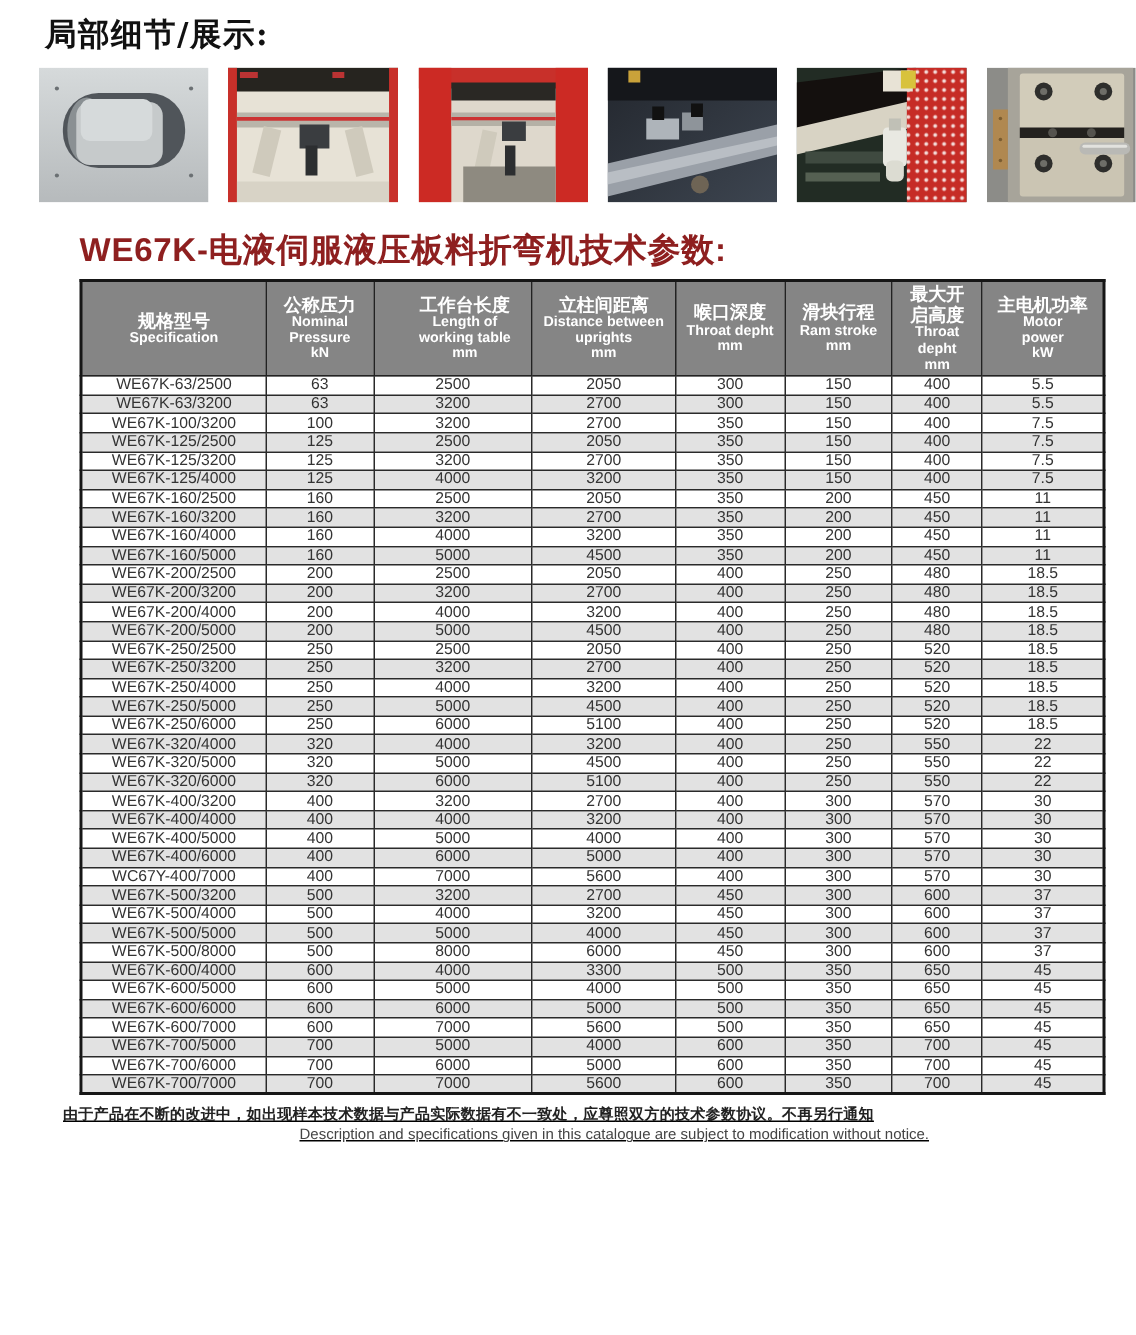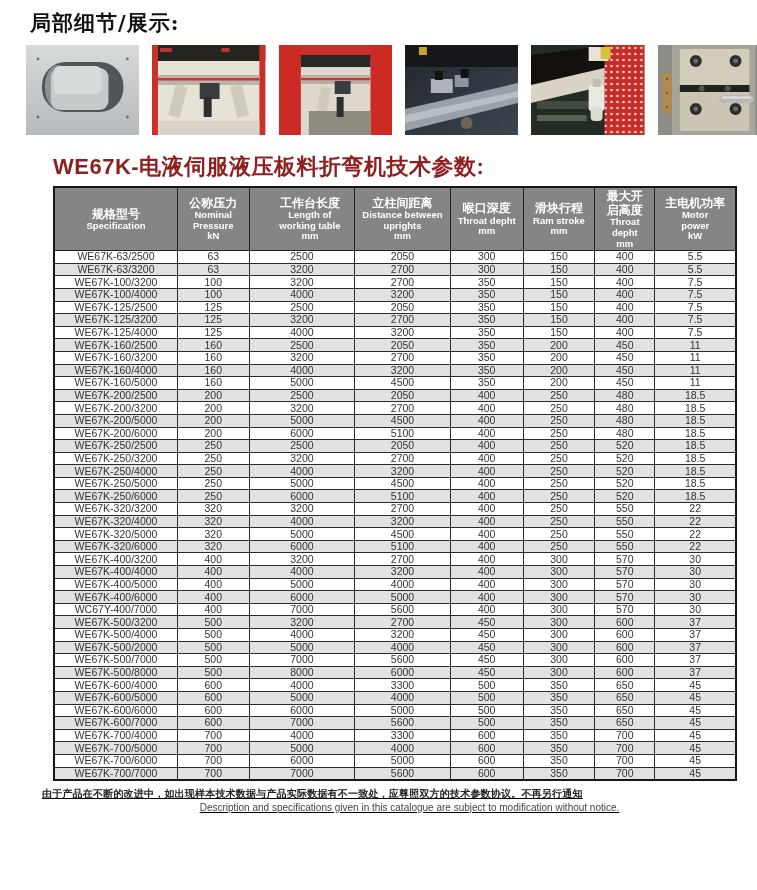--- a/index.html
+++ b/index.html
@@ -265,30 +265,20 @@
           <td>WE67K-100/3200</td>
           <td>100</td>
           <td>3200</td>
           <td>2700</td>
           <td>350</td>
           <td>150</td>
           <td>400</td>
           <td>7.5</td>
         </tr>
         <tr>
-          <td>WE67K-100/4000</td>
-          <td>100</td>
-          <td>4000</td>
-          <td>3200</td>
-          <td>350</td>
-          <td>150</td>
-          <td>400</td>
-          <td>7.5</td>
-        </tr>
-        <tr>
           <td>WE67K-125/2500</td>
           <td>125</td>
           <td>2500</td>
           <td>2050</td>
           <td>350</td>
           <td>150</td>
           <td>400</td>
           <td>7.5</td>
         </tr>
         <tr>
@@ -365,98 +355,88 @@
           <td>WE67K-200/3200</td>
           <td>200</td>
           <td>3200</td>
           <td>2700</td>
           <td>400</td>
           <td>250</td>
           <td>480</td>
           <td>18.5</td>
         </tr>
         <tr>
+          <td>WE67K-200/4000</td>
+          <td>200</td>
+          <td>4000</td>
+          <td>3200</td>
+          <td>400</td>
+          <td>250</td>
+          <td>480</td>
+          <td>18.5</td>
+        </tr>
+        <tr>
           <td>WE67K-200/5000</td>
           <td>200</td>
           <td>5000</td>
           <td>4500</td>
           <td>400</td>
           <td>250</td>
           <td>480</td>
           <td>18.5</td>
         </tr>
         <tr>
-          <td>WE67K-200/6000</td>
-          <td>200</td>
+          <td>WE67K-250/2500</td>
+          <td>250</td>
+          <td>2500</td>
+          <td>2050</td>
+          <td>400</td>
+          <td>250</td>
+          <td>520</td>
+          <td>18.5</td>
+        </tr>
+        <tr>
+          <td>WE67K-250/3200</td>
+          <td>250</td>
+          <td>3200</td>
+          <td>2700</td>
+          <td>400</td>
+          <td>250</td>
+          <td>520</td>
+          <td>18.5</td>
+        </tr>
+        <tr>
+          <td>WE67K-250/4000</td>
+          <td>250</td>
+          <td>4000</td>
+          <td>3200</td>
+          <td>400</td>
+          <td>250</td>
+          <td>520</td>
+          <td>18.5</td>
+        </tr>
+        <tr>
+          <td>WE67K-250/5000</td>
+          <td>250</td>
+          <td>5000</td>
+          <td>4500</td>
+          <td>400</td>
+          <td>250</td>
+          <td>520</td>
+          <td>18.5</td>
+        </tr>
+        <tr>
+          <td>WE67K-250/6000</td>
+          <td>250</td>
           <td>6000</td>
           <td>5100</td>
           <td>400</td>
           <td>250</td>
-          <td>480</td>
-          <td>18.5</td>
-        </tr>
-        <tr>
-          <td>WE67K-250/2500</td>
-          <td>250</td>
-          <td>2500</td>
-          <td>2050</td>
-          <td>400</td>
-          <td>250</td>
           <td>520</td>
           <td>18.5</td>
-        </tr>
-        <tr>
-          <td>WE67K-250/3200</td>
-          <td>250</td>
-          <td>3200</td>
-          <td>2700</td>
-          <td>400</td>
-          <td>250</td>
-          <td>520</td>
-          <td>18.5</td>
-        </tr>
-        <tr>
-          <td>WE67K-250/4000</td>
-          <td>250</td>
-          <td>4000</td>
-          <td>3200</td>
-          <td>400</td>
-          <td>250</td>
-          <td>520</td>
-          <td>18.5</td>
-        </tr>
-        <tr>
-          <td>WE67K-250/5000</td>
-          <td>250</td>
-          <td>5000</td>
-          <td>4500</td>
-          <td>400</td>
-          <td>250</td>
-          <td>520</td>
-          <td>18.5</td>
-        </tr>
-        <tr>
-          <td>WE67K-250/6000</td>
-          <td>250</td>
-          <td>6000</td>
-          <td>5100</td>
-          <td>400</td>
-          <td>250</td>
-          <td>520</td>
-          <td>18.5</td>
-        </tr>
-        <tr>
-          <td>WE67K-320/3200</td>
-          <td>320</td>
-          <td>3200</td>
-          <td>2700</td>
-          <td>400</td>
-          <td>250</td>
-          <td>550</td>
-          <td>22</td>
         </tr>
         <tr>
           <td>WE67K-320/4000</td>
           <td>320</td>
           <td>4000</td>
           <td>3200</td>
           <td>400</td>
           <td>250</td>
           <td>550</td>
           <td>22</td>
@@ -545,97 +525,77 @@
           <td>WE67K-500/4000</td>
           <td>500</td>
           <td>4000</td>
           <td>3200</td>
           <td>450</td>
           <td>300</td>
           <td>600</td>
           <td>37</td>
         </tr>
         <tr>
-          <td>WE67K-500/2000</td>
+          <td>WE67K-500/5000</td>
           <td>500</td>
           <td>5000</td>
           <td>4000</td>
           <td>450</td>
           <td>300</td>
           <td>600</td>
           <td>37</td>
         </tr>
         <tr>
-          <td>WE67K-500/7000</td>
-          <td>500</td>
+          <td>WE67K-500/8000</td>
+          <td>500</td>
+          <td>8000</td>
+          <td>6000</td>
+          <td>450</td>
+          <td>300</td>
+          <td>600</td>
+          <td>37</td>
+        </tr>
+        <tr>
+          <td>WE67K-600/4000</td>
+          <td>600</td>
+          <td>4000</td>
+          <td>3300</td>
+          <td>500</td>
+          <td>350</td>
+          <td>650</td>
+          <td>45</td>
+        </tr>
+        <tr>
+          <td>WE67K-600/5000</td>
+          <td>600</td>
+          <td>5000</td>
+          <td>4000</td>
+          <td>500</td>
+          <td>350</td>
+          <td>650</td>
+          <td>45</td>
+        </tr>
+        <tr>
+          <td>WE67K-600/6000</td>
+          <td>600</td>
+          <td>6000</td>
+          <td>5000</td>
+          <td>500</td>
+          <td>350</td>
+          <td>650</td>
+          <td>45</td>
+        </tr>
+        <tr>
+          <td>WE67K-600/7000</td>
+          <td>600</td>
           <td>7000</td>
           <td>5600</td>
-          <td>450</td>
-          <td>300</td>
-          <td>600</td>
-          <td>37</td>
-        </tr>
-        <tr>
-          <td>WE67K-500/8000</td>
-          <td>500</td>
-          <td>8000</td>
-          <td>6000</td>
-          <td>450</td>
-          <td>300</td>
-          <td>600</td>
-          <td>37</td>
-        </tr>
-        <tr>
-          <td>WE67K-600/4000</td>
-          <td>600</td>
-          <td>4000</td>
-          <td>3300</td>
           <td>500</td>
           <td>350</td>
           <td>650</td>
-          <td>45</td>
-        </tr>
-        <tr>
-          <td>WE67K-600/5000</td>
-          <td>600</td>
-          <td>5000</td>
-          <td>4000</td>
-          <td>500</td>
-          <td>350</td>
-          <td>650</td>
-          <td>45</td>
-        </tr>
-        <tr>
-          <td>WE67K-600/6000</td>
-          <td>600</td>
-          <td>6000</td>
-          <td>5000</td>
-          <td>500</td>
-          <td>350</td>
-          <td>650</td>
-          <td>45</td>
-        </tr>
-        <tr>
-          <td>WE67K-600/7000</td>
-          <td>600</td>
-          <td>7000</td>
-          <td>5600</td>
-          <td>500</td>
-          <td>350</td>
-          <td>650</td>
-          <td>45</td>
-        </tr>
-        <tr>
-          <td>WE67K-700/4000</td>
-          <td>700</td>
-          <td>4000</td>
-          <td>3300</td>
-          <td>600</td>
-          <td>350</td>
-          <td>700</td>
           <td>45</td>
         </tr>
         <tr>
           <td>WE67K-700/5000</td>
           <td>700</td>
           <td>5000</td>
           <td>4000</td>
           <td>600</td>
           <td>350</td>
           <td>700</td>

